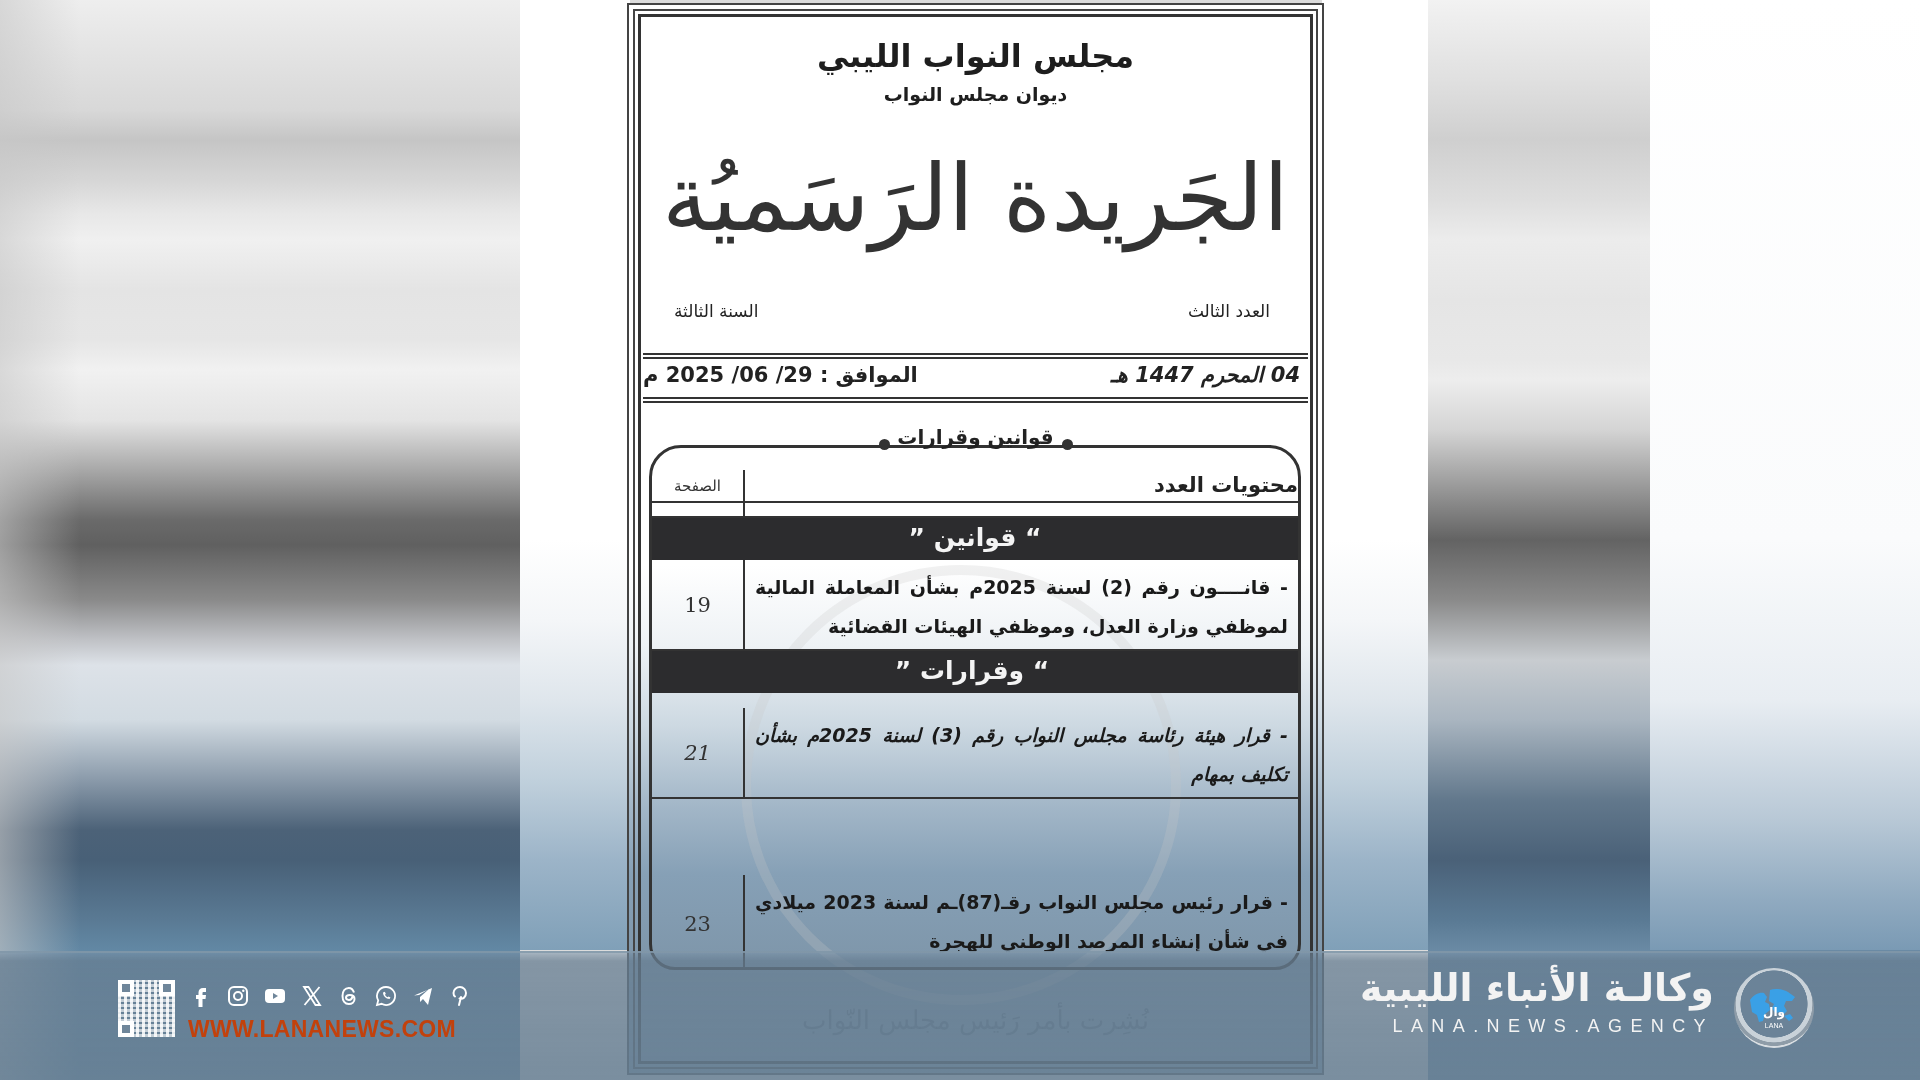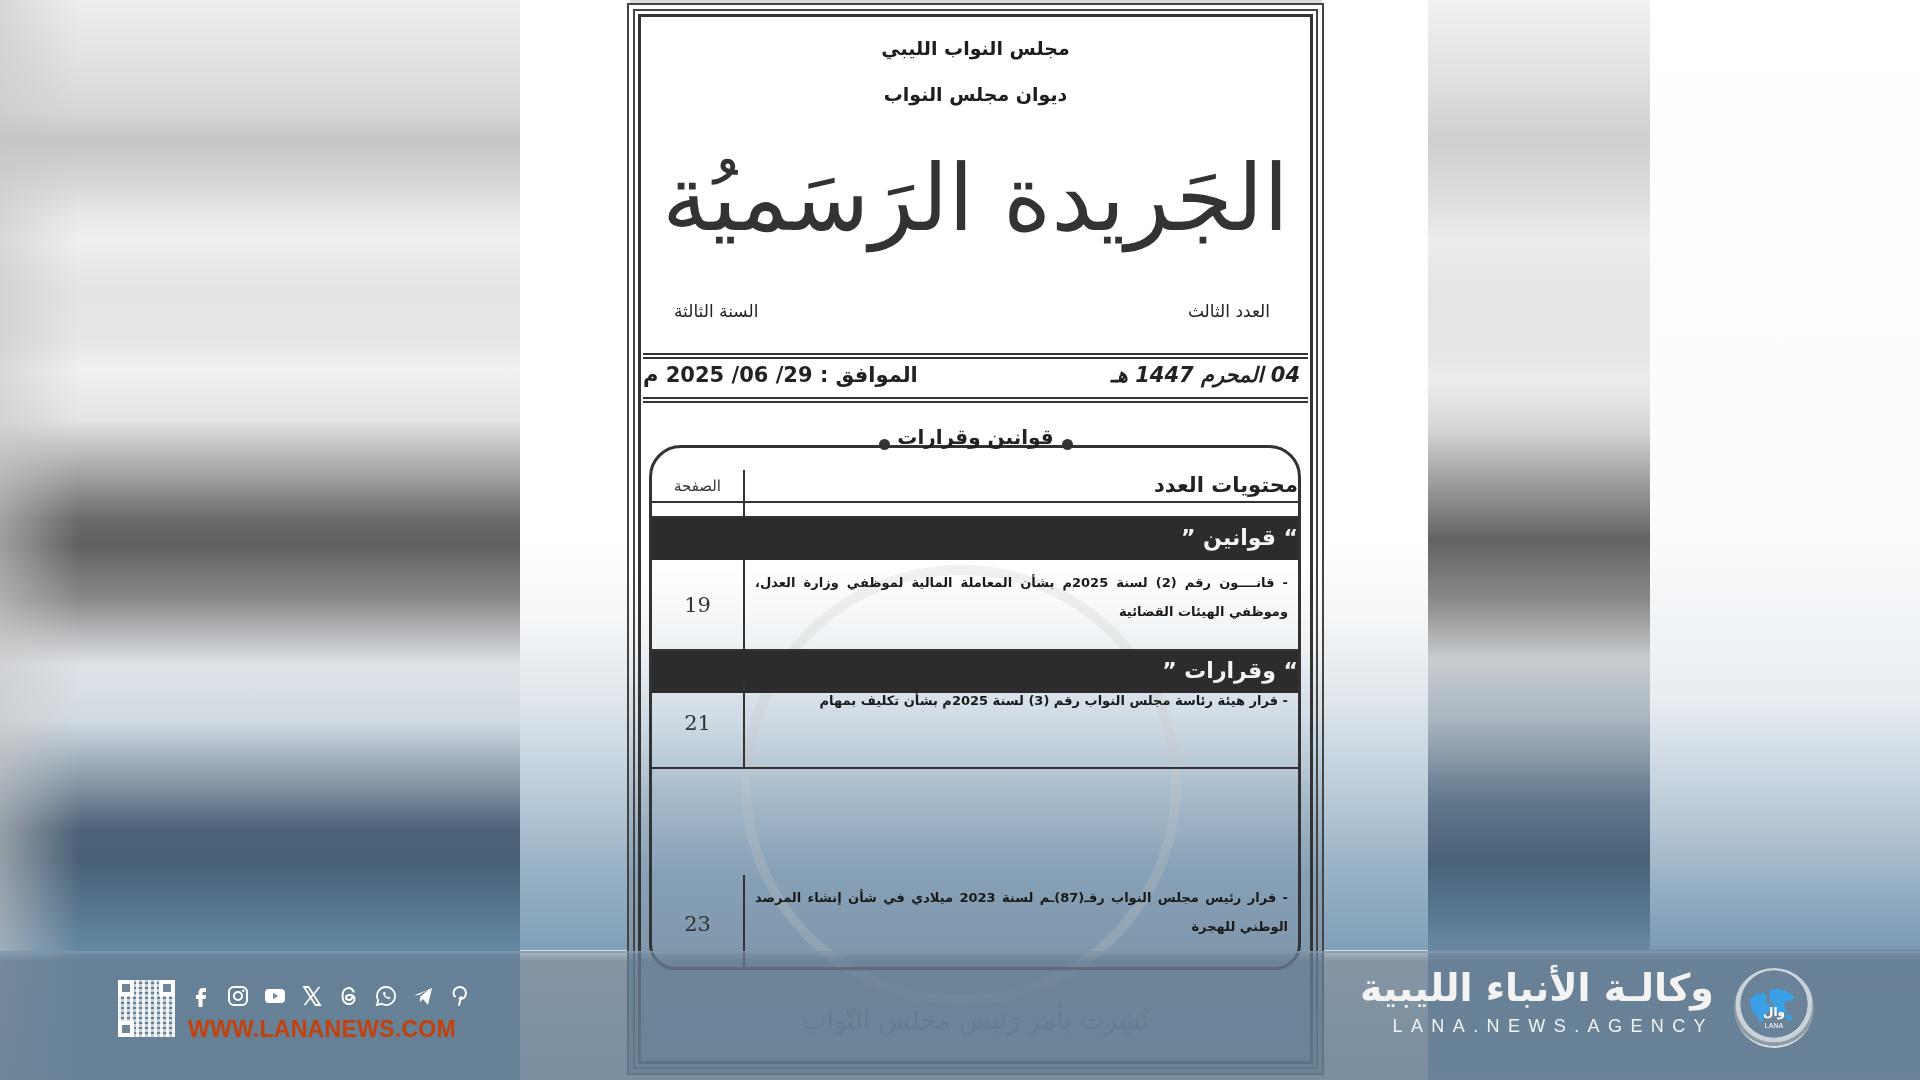--- a/index.html
+++ b/index.html
@@ -59,21 +59,21 @@
     border: 2px solid #444;
   }
   .page-frame3 {
     position: absolute; left: 9px; top: 9px; right: 9px; bottom: 9px;
     border: 3px solid #333;
   }
 
   .hdr-line1 {
     position: absolute; top: 32px; left: 0; width: 100%;
     text-align: center; direction: rtl;
-    font-family: "DejaVu Sans", sans-serif; font-weight: bold; font-size: 19px; color: #1e1e1e;
+    font-family: "DejaVu Sans", sans-serif; font-weight: bold; font-size: 32px; color: #1e1e1e;
   }
   .hdr-line2 {
     position: absolute; top: 78px; left: 0; width: 100%;
     text-align: center; direction: rtl;
     font-weight: bold; font-size: 19px; color: #1e1e1e;
   }
   .title-calli {
     position: absolute; top: 140px; left: 0; width: 100%;
     text-align: center; direction: rtl;
     font-family: "DejaVu Serif", serif; font-size: 92px; color: #333;
@@ -136,35 +136,35 @@
   .row-head { top: 22px; height: 33px; }
   .row-head .c-cell-main {
     text-align: right; font-weight: bold; font-size: 21px; color: #222; line-height: 31px; padding-left: 28px;
   }
   .row-head .c-cell-page { font-size: 15px; color: #333; font-family: "DejaVu Serif", serif; }
   .row-gap { top: 55px; height: 15px; }
 
   .band {
     position: absolute; left: 0; right: 0; height: 42px;
     background: #2c2c2e; color: #f4f4f4; direction: rtl;
-    text-align: right; font-weight: bold; font-size: 22px; line-height: 40px;
+    text-align: center; font-weight: bold; font-size: 25px; line-height: 40px;
   }
   .band-laws { top: 70px; }
   .band-decisions { top: 203px; left: -6px; right: 0; }
 
   .item-row { }
   .item-row .c-cell-main {
     padding: 8px 10px 4px 10px; text-align: justify; direction: rtl;
-    font-weight: bold; font-size: 13px; line-height: 29px; color: #1a1a1a;
+    font-weight: bold; font-size: 19px; line-height: 39px; color: #1a1a1a;
   }
   .item-row .c-cell-page {
     font-family: "DejaVu Serif", serif; font-size: 21px; color: #333;
   }
   .row-1 { top: 112px; height: 91px; }
-  .row-2 { top: 230px; height: 91px; }
+  .row-2 { top: 260px; height: 91px; font-style: italic; }
   .row-3 { top: 336px; height: 91px; }
   .row-4 { top: 427px; height: 98px; border-bottom: none; }
   .row-4 .c-cell-main, .row-4 .c-cell-page { border-bottom: none; }
 
   .publish-note {
     position: absolute; top: 1000px; left: 0; width: 100%; text-align: center; direction: rtl;
     font-family: "DejaVu Serif", serif; font-size: 26px; color: rgba(60,80,100,0.55);
   }
 
   

